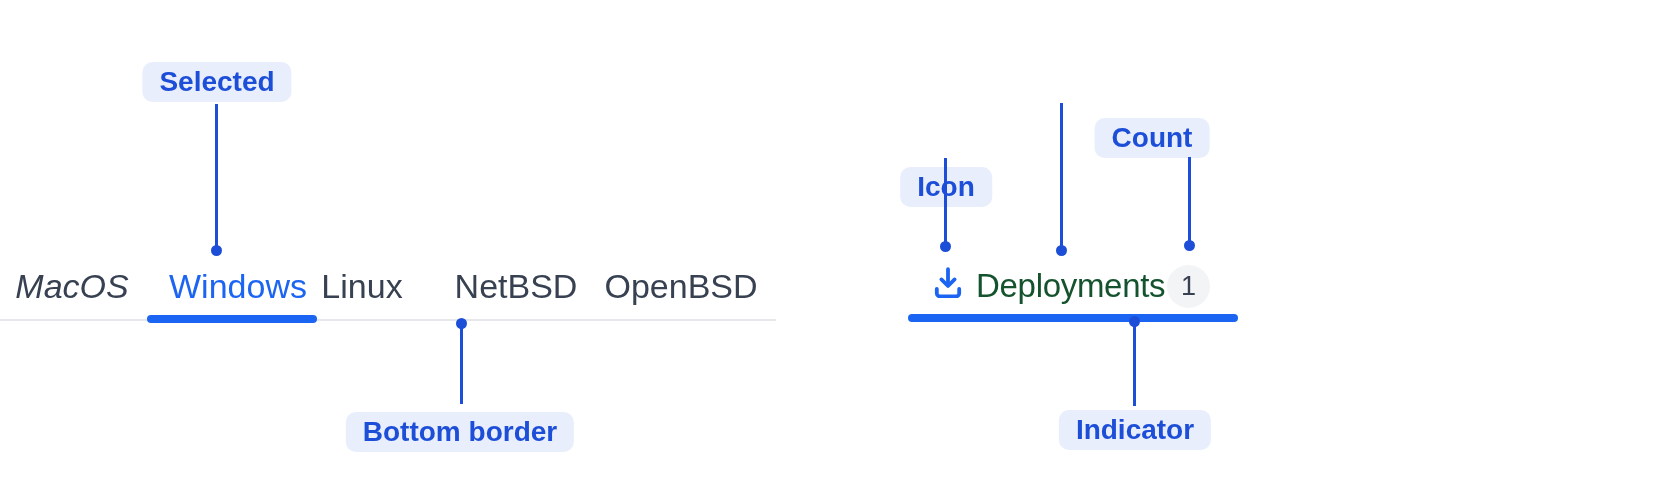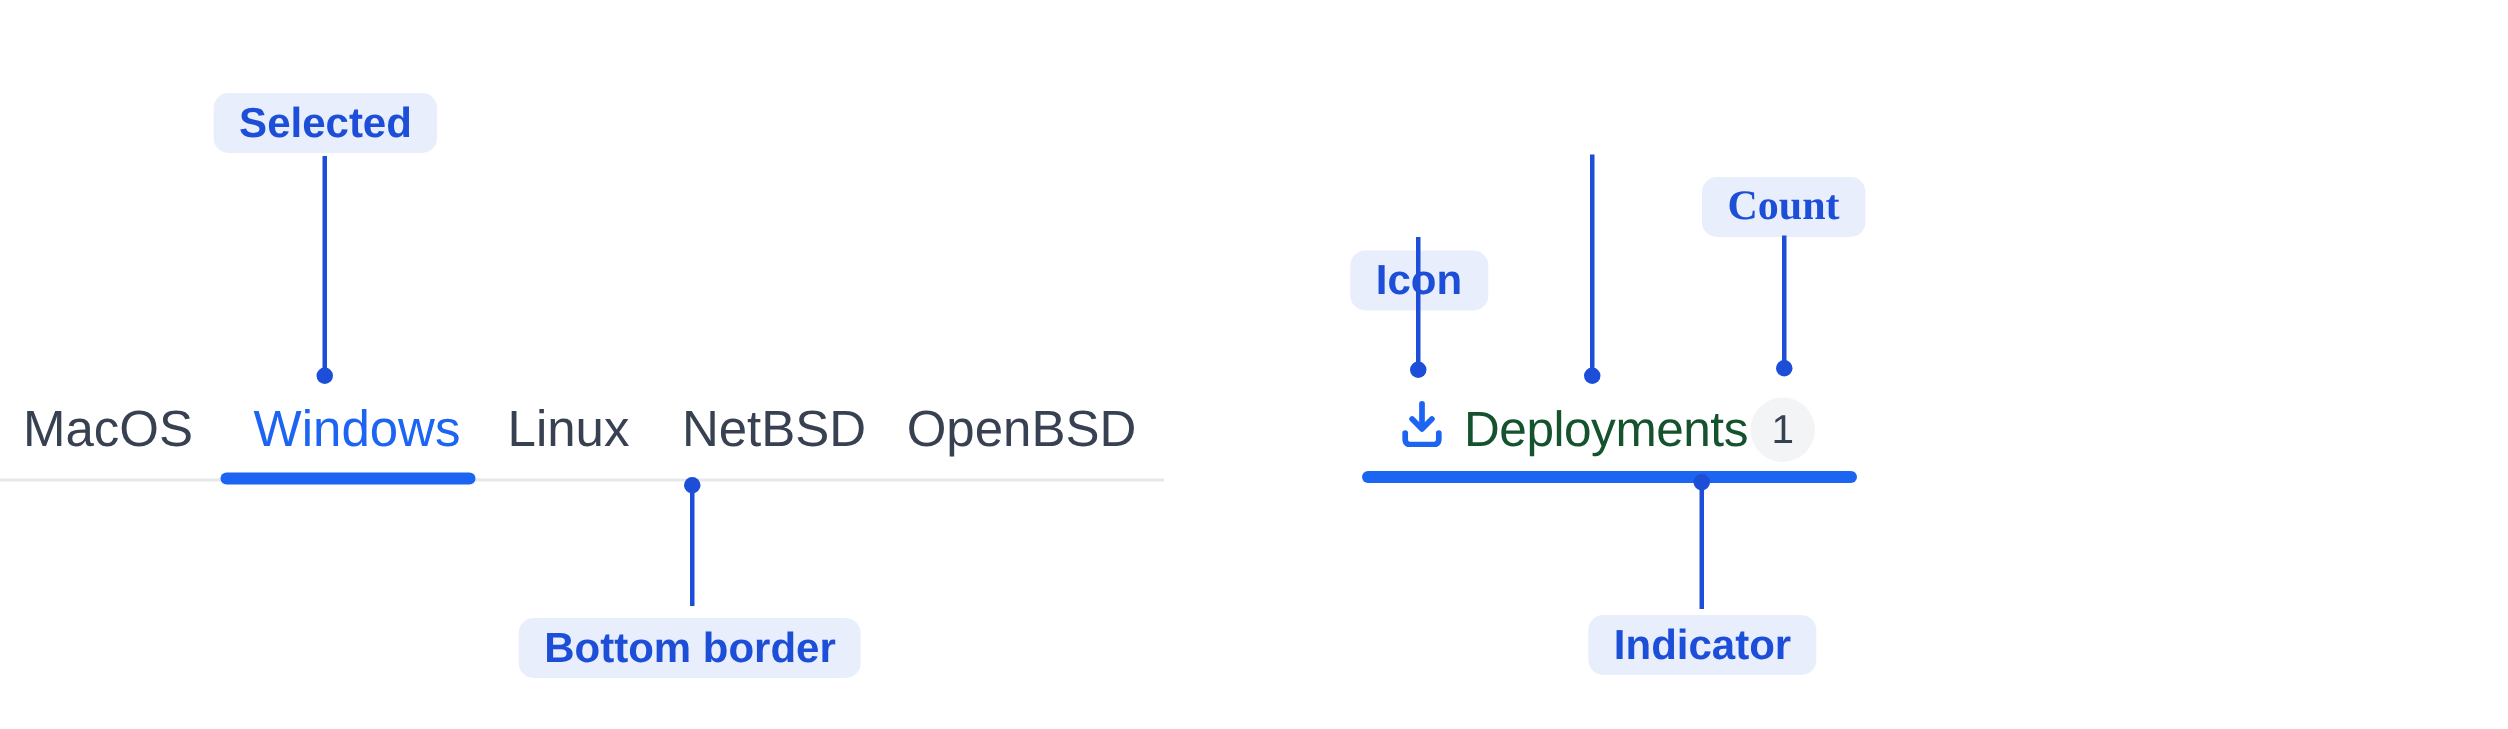--- a/index.html
+++ b/index.html
@@ -41,41 +41,41 @@
 </style>
 </head>
 <body>
 
 <div class="canvas">
 
   <div class="pill" style="left:217px;top:62px;">Selected</div>
   <div class="stem" style="left:215px;top:104px;height:146px;"></div>
   <div class="dot" style="left:211px;top:245px;"></div>
 
-  <div class="tab-label" style="left:72px;">MacOS</div>
+  <div class="tab-label" style="left:72px;font-style:italic;">MacOS</div>
   <div class="tab-label selected" style="left:238px;">Windows</div>
-  <div class="tab-label" style="left:379px;">Linux</div>
+  <div class="tab-label" style="left:362px;">Linux</div>
   <div class="tab-label" style="left:681px;">OpenBSD</div>
   <div class="tab-label" style="left:516px;">NetBSD</div>
 
   <div class="baseline"></div>
   <div class="underline"></div>
 
   <div class="dot on-line" style="left:456px;top:318px;"></div>
   <div class="stem" style="left:460px;top:327px;height:77px;"></div>
   <div class="pill" style="left:460px;top:412px;">Bottom border</div>
 
   <div class="stem" style="left:1060px;top:103px;height:143px;"></div>
   <div class="dot" style="left:1056px;top:245px;"></div>
 
   <div class="pill" style="left:946px;top:119px;margin-top:48px;">Icon</div>
   <div class="stem" style="left:944px;top:158px;height:84px;"></div>
   <div class="dot" style="left:940px;top:241px;"></div>
 
-  <div class="pill" style="left:1189px;top:118px;font-family:Liberation Serif, serif;">Count</div>
+  <div class="pill" style="left:1152px;top:118px;">Count</div>
   <div class="stem" style="left:1188px;top:157px;height:84px;"></div>
   <div class="dot" style="left:1184px;top:240px;"></div>
 
   <div class="dep-icon">
     <svg viewBox="0 0 16 16" width="32" height="32" fill="none" stroke="#1c64f2" stroke-width="1.9" stroke-linecap="round" stroke-linejoin="round">
       <path d="M8 1.6 V 9.4"></path>
       <path d="M4.7 6.7 L 8 10 L 11.3 6.7"></path>
       <path d="M2.4 11.4 v 2.2 a1.6 1.6 0 0 0 1.6 1.6 h 8 a1.6 1.6 0 0 0 1.6 -1.6 v -2.2"></path>
     </svg>
   </div>

